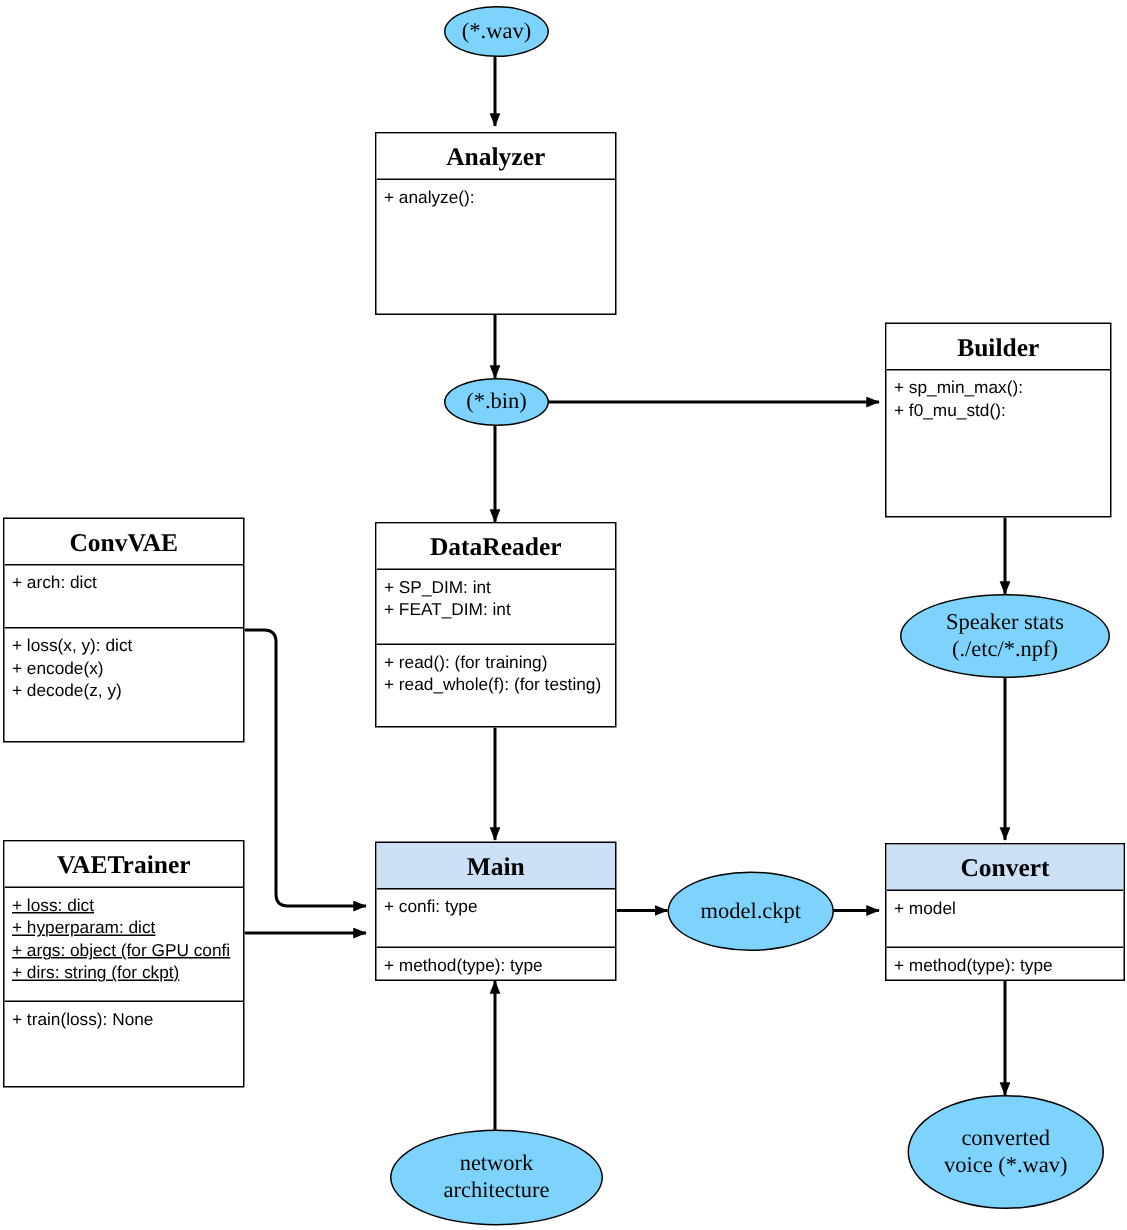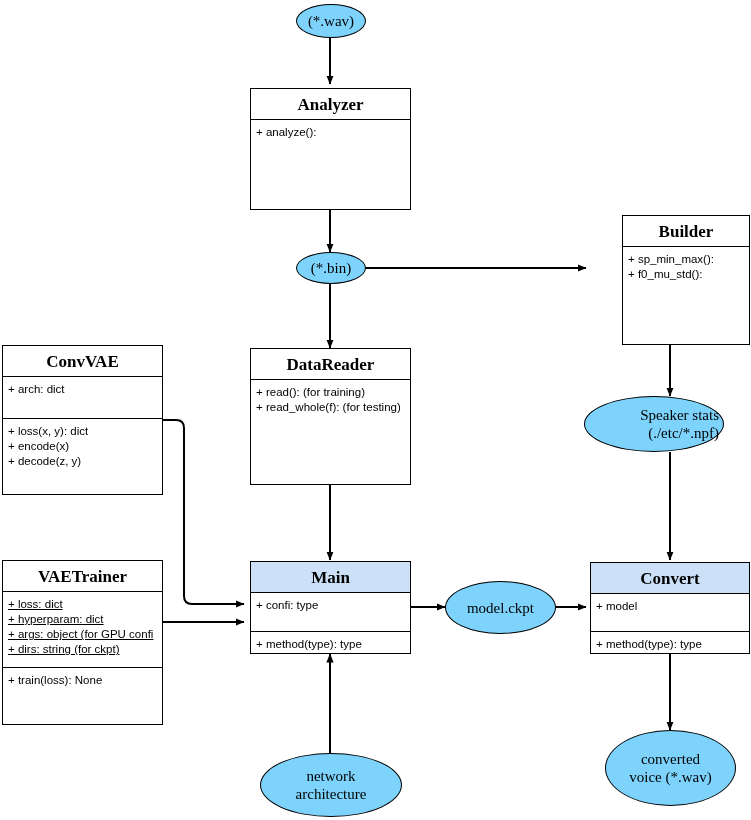--- a/index.html
+++ b/index.html
@@ -134,21 +134,21 @@
     <div class="title">Analyzer</div>
     <div class="compartment methods">
       <div class="row">+ analyze():</div>
     </div>
   </div>
 
   <div class="ellipse" style="left:296px; top:252px; width:70px; height:32px;">
     <span class="etext">(*.bin)</span>
   </div>
 
-  <div class="uml" style="left:590px; top:215px; width:128px; height:130px;margin-left:32px;">
+  <div class="uml" style="left:590px; top:215px; width:151px; height:130px;">
     <div class="title">Builder</div>
     <div class="compartment methods">
       <div class="row">+ sp_min_max():</div>
       <div class="row">+ f0_mu_std():</div>
     </div>
   </div>
 
   <div class="uml" style="left:2px; top:345px; width:161px; height:150px;">
     <div class="title">ConvVAE</div>
     <div class="compartment attrs" style="height:32px;">
@@ -156,27 +156,31 @@
     </div>
     <div class="compartment methods">
       <div class="row">+ loss(x, y): dict</div>
       <div class="row">+ encode(x)</div>
       <div class="row">+ decode(z, y)</div>
     </div>
   </div>
 
   <div class="uml" style="left:250px; top:348px; width:161px; height:137px;">
     <div class="title">DataReader</div>
+    <div class="compartment attrs" style="height:40px;">
+      <div class="row">+ SP_DIM: int</div>
+      <div class="row">+ FEAT_DIM: int</div>
+    </div>
     <div class="compartment methods">
       <div class="row">+ read(): (for training)</div>
       <div class="row">+ read_whole(f): (for testing)</div>
     </div>
   </div>
 
-  <div class="ellipse two-line" style="left:584px; top:396px; width:140px; height:56px;text-align:right;">
+  <div class="ellipse two-line" style="left:600px; top:396px; width:140px; height:56px;">
     <span class="etext">
       <span>Speaker stats</span><br>
       <span>(./etc/*.npf)</span>
     </span>
   </div>
 
   <div class="uml" style="left:2px; top:560px; width:161px; height:165px;">
     <div class="title">VAETrainer</div>
     <div class="compartment attrs" style="height:66px;text-decoration:underline;">
       <div class="row">+ loss: dict</div>

